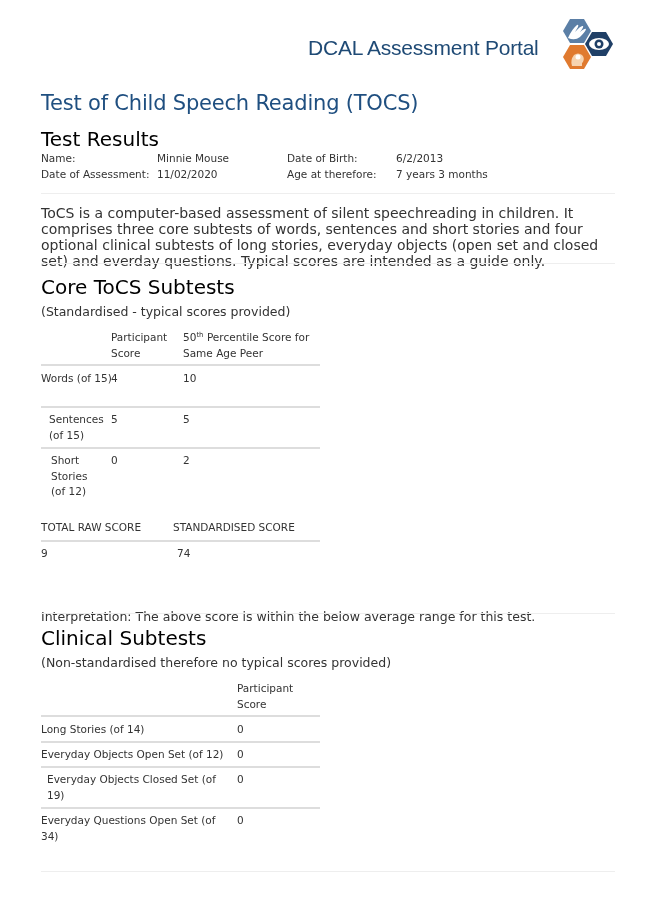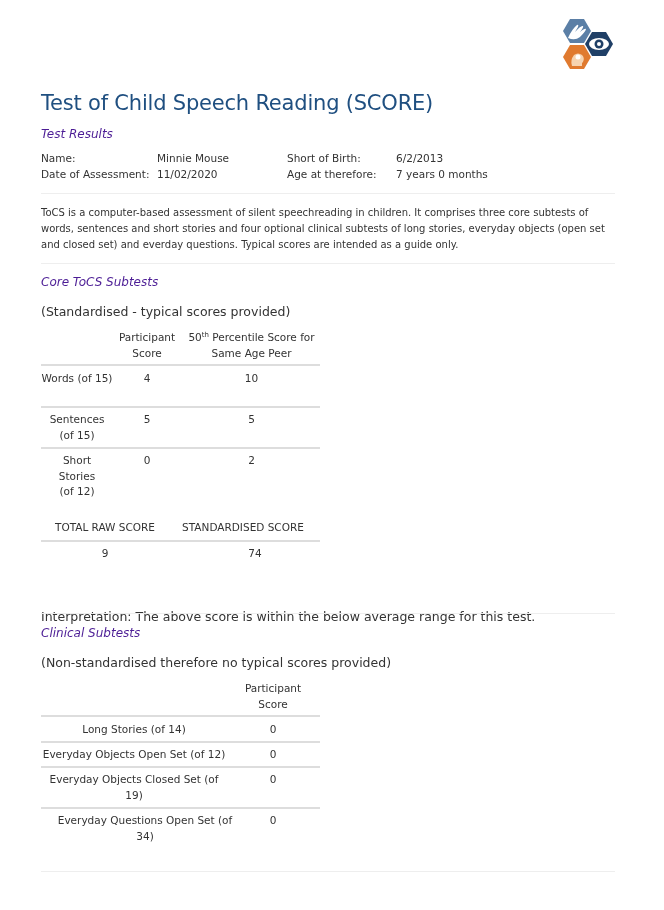--- a/index.html
+++ b/index.html
@@ -6,64 +6,65 @@
   html, body { width: 664px; height: 910px; background: #ffffff; overflow: hidden; }
   body { font-family: "DejaVu Sans", sans-serif; color: #333333; position: relative; }
 
   .logo { position: absolute; left: 308px; top: 18px; width: 310px; height: 62px; }
   .logo-text { position: absolute; left: 0; top: 18px; font-family: "Liberation Sans", sans-serif; font-size: 21px; color: #1f4a75; letter-spacing: -0.2px; white-space: nowrap; }
   .logo-mark { position: absolute; left: 245px; top: 0; width: 62px; height: 62px; }
 
   .page { position: absolute; left: 41px; top: 0; width: 574px; }
 
   .title { position: absolute; top: 91px; left: 0; font-size: 21px; color: #1f4f80; white-space: nowrap; letter-spacing: -0.2px; }
-  .h2 { position: absolute; left: 0; font-size: 12px; color: #4c1d95; white-space: nowrap; font-style: italic; }
+  .h2 { position: absolute; left: 0; font-size: 20px; color: #000000; white-space: nowrap; }
   .small { font-size: 10.5px; color: #333; white-space: nowrap; }
   .abs { position: absolute; }
 
   .rule { position: absolute; left: 0; width: 574px; height: 1px; background: #eeeeee; }
 
-  .desc { position: absolute; top: 205px; left: 0; width: 574px; font-size: 10px; line-height: 16px; color: #333; }
+  .desc { position: absolute; top: 205px; left: 0; width: 574px; font-size: 14px; line-height: 16px; color: #333; }
 
   .note { position: absolute; left: 0; font-size: 12.5px; color: #333; white-space: nowrap; }
 
   .tbl-line { position: absolute; left: 0; width: 279px; height: 2px; background: #dddddd; }
-  .cell { position: absolute; font-size: 10.5px; line-height: 15.5px; color: #333; text-align: center; }
+  .cell { position: absolute; font-size: 10.5px; line-height: 15.5px; color: #333; }
   sup { font-size: 7px; vertical-align: 4px; line-height: 0; }
 </style>
 </head>
 <body>
 
 <div class="logo">
+  <div class="logo-text">DCAL Assessment Portal</div>
   <svg class="logo-mark" viewBox="0 0 62 62">
     <polygon points="17,1 31,1 38,13 31,25 17,25 10,13" fill="#5b7fa6"></polygon>
     <path d="M15,20 q4,-9 9,-13 q2,-1 1,2 l-3,5 q6,-7 8,-6 q1,1 -3,6 q5,-4 6,-3 q0,2 -6,8 q-5,4 -12,1z" fill="#ffffff"></path>
     <polygon points="39,14 53,14 60,26 53,38 39,38 32,26" fill="#1f3f66"></polygon>
     <ellipse cx="46" cy="26" rx="10" ry="6" fill="#ffffff"></ellipse>
     <circle cx="46" cy="26" r="4.5" fill="#1f3f66"></circle>
     <circle cx="46" cy="26" r="2" fill="#ffffff"></circle>
     <polygon points="17,27 31,27 38,39 31,51 17,51 10,39" fill="#e07a2f"></polygon>
     <path d="M19,48 q-2,-6 2,-11 q4,-3 8,0 q3,3 1,7 l-1,1 l0,3z" fill="#f6d3b0"></path>
     <circle cx="25" cy="39" r="2.5" fill="#ffffff"></circle>
   </svg>
 </div>
 
 <div class="page">
-  <div class="title">Test of Child Speech Reading (SCORE)</div>
+  <div class="title">Test of Child Speech Reading (TOCS)</div>
 
   <div class="h2" style="top:127px">Test Results</div>
 
   <div class="abs small" style="left:0;top:152px">Name:</div>
   <div class="abs small" style="left:116px;top:152px">Minnie Mouse</div>
-  <div class="abs small" style="left:246px;top:152px">Short of Birth:</div>
+  <div class="abs small" style="left:246px;top:152px">Date of Birth:</div>
   <div class="abs small" style="left:355px;top:152px">6/2/2013</div>
   <div class="abs small" style="left:0;top:168px">Date of Assessment:</div>
   <div class="abs small" style="left:116px;top:168px">11/02/2020</div>
   <div class="abs small" style="left:246px;top:168px">Age at therefore:</div>
-  <div class="abs small" style="left:355px;top:168px">7 years 0 months</div>
+  <div class="abs small" style="left:355px;top:168px">7 years 3 months</div>
 
   <div class="rule" style="top:193px"></div>
 
   <div class="desc">ToCS is a computer-based assessment of silent speechreading in children. It comprises three core subtests of words, sentences and short stories and four optional clinical subtests of long stories, everyday objects (open set and closed set) and everday questions. Typical scores are intended as a guide only.</div>
 
   <div class="rule" style="top:263px"></div>
 
   <div class="h2" style="top:275px">Core ToCS Subtests</div>
   <div class="note" style="top:304px">(Standardised - typical scores provided)</div>
 
@@ -92,21 +93,21 @@
     <div>
       <div class="cell" style="left:10px;top:453px;width:52px">Short Stories (of 12)</div>
       <div class="cell" style="left:70px;top:453px;width:72px">0</div>
       <div class="cell" style="left:142px;top:453px;width:137px">2</div>
     </div>
 
     <div class="cell" style="left:0;top:520px;width:128px">TOTAL RAW SCORE</div>
     <div class="cell" style="left:132px;top:520px;width:140px">STANDARDISED SCORE</div>
     <div class="tbl-line" style="top:540px"></div>
     <div class="cell" style="left:0;top:546px;width:128px">9</div>
-    <div class="cell" style="left:144px;top:546px;width:140px">74</div>
+    <div class="cell" style="left:136px;top:546px;width:140px">74</div>
   </div>
 
   <div class="note" style="top:609px">Interpretation: The above score is within the below average range for this test.</div>
   <div class="rule" style="top:613px"></div>
 
   <div class="h2" style="top:626px">Clinical Subtests</div>
   <div class="note" style="top:655px">(Non-standardised therefore no typical scores provided)</div>
 
   <div>
     <div class="cell" style="left:196px;top:681px;width:72px">Participant Score</div>
@@ -124,19 +125,19 @@
     </div>
     <div class="tbl-line" style="top:766px"></div>
 
     <div>
       <div class="cell" style="left:6px;top:772px;width:174px">Everyday Objects Closed Set (of 19)</div>
       <div class="cell" style="left:196px;top:772px;width:72px">0</div>
     </div>
     <div class="tbl-line" style="top:807px"></div>
 
     <div>
-      <div class="cell" style="left:15px;top:813px;width:178px">Everyday Questions Open Set (of 34)</div>
+      <div class="cell" style="left:0;top:813px;width:178px">Everyday Questions Open Set (of 34)</div>
       <div class="cell" style="left:196px;top:813px;width:72px">0</div>
     </div>
   </div>
 
   <div class="rule" style="top:871px"></div>
 </div>
 
 </body></html>

